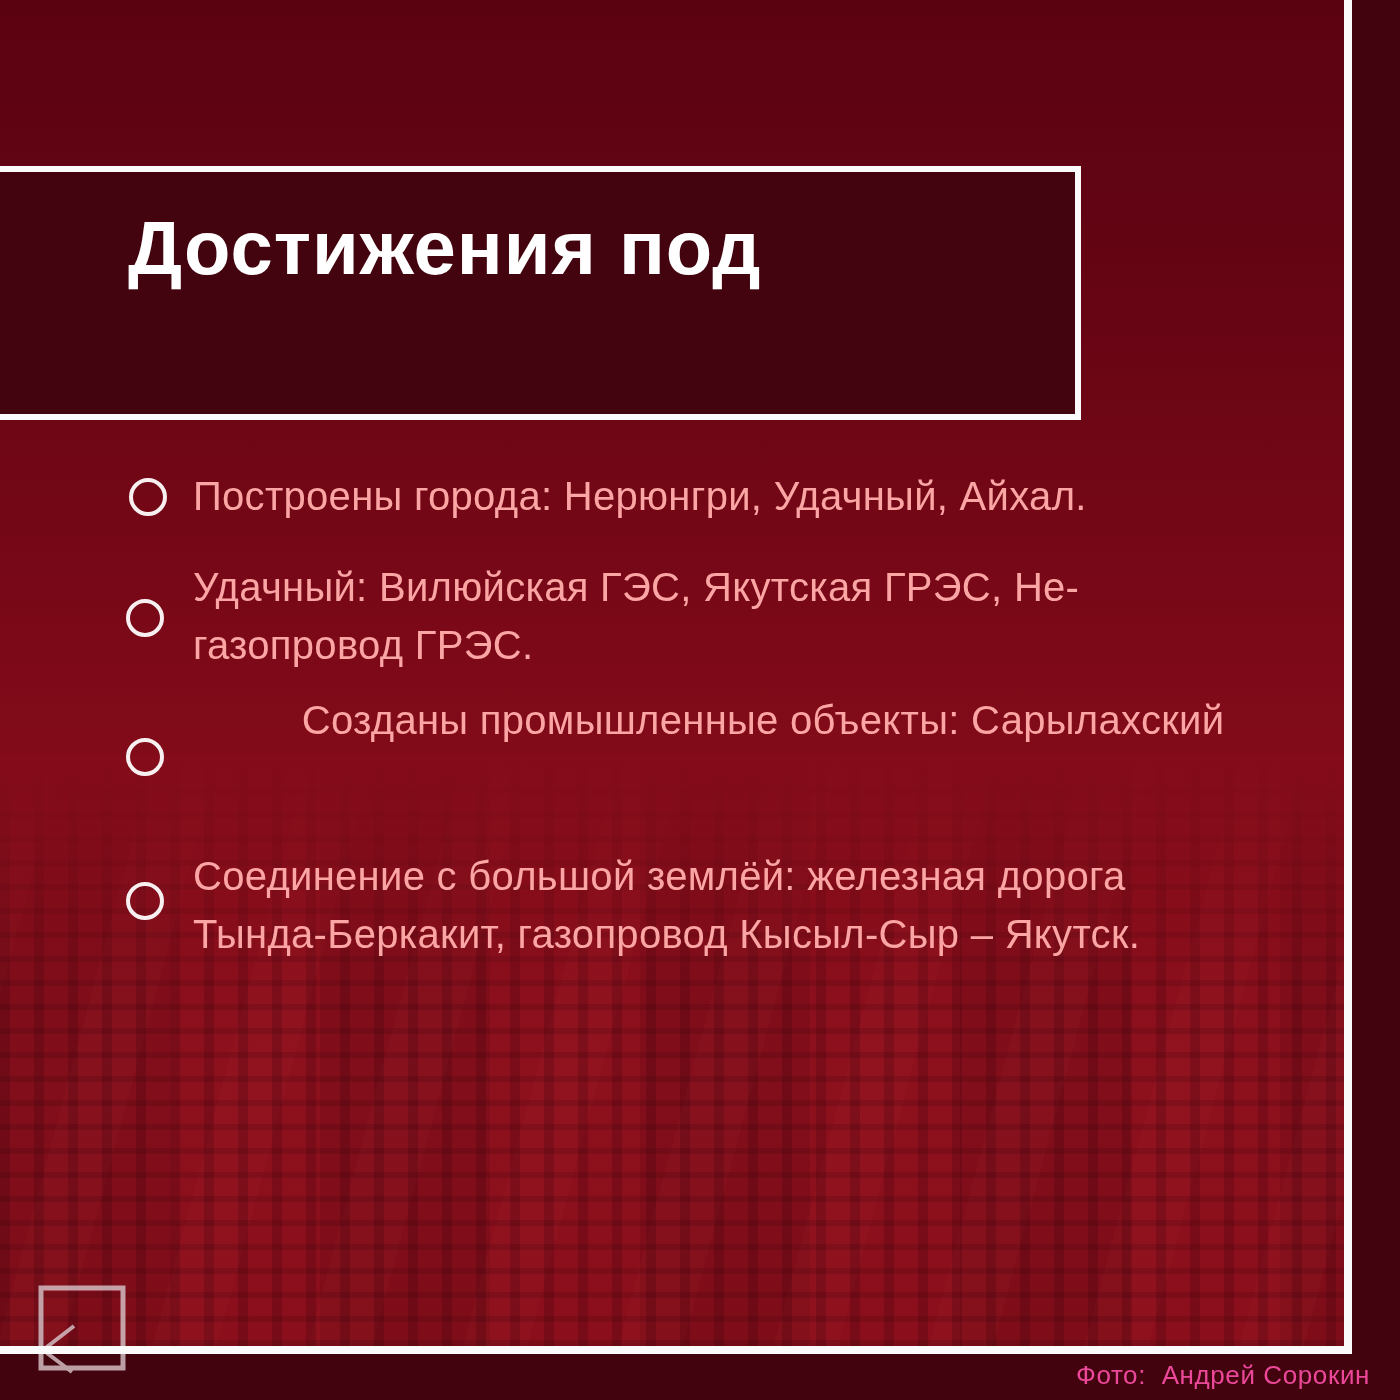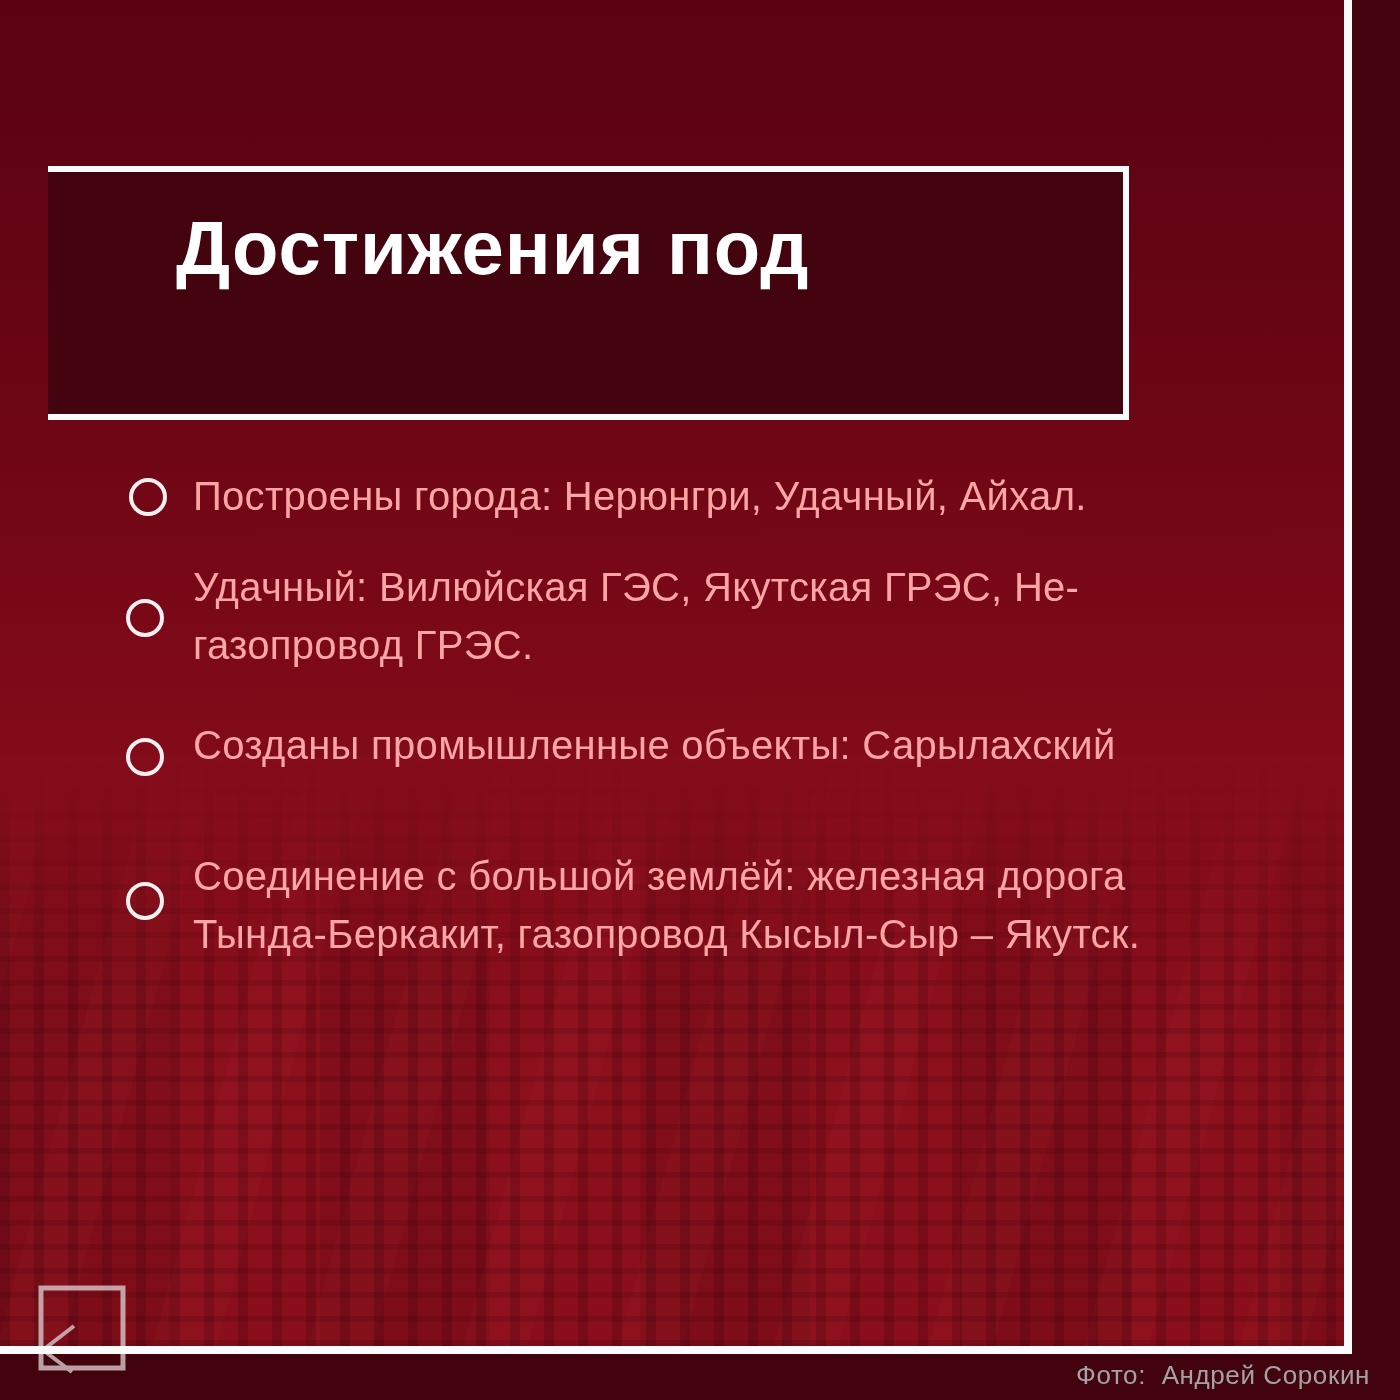--- a/index.html
+++ b/index.html
@@ -37,21 +37,20 @@
   
   .title-box{
     position:absolute;left:0;top:166px;
     width:1081px;height:254px;box-sizing:border-box;
     background:#44040f;
     border-top:6px solid #fbfafa;
     border-bottom:6px solid #fbfafa;
     border-right:6px solid #fbfafa;
     padding:30px 0 0 128px;
     z-index:4;
-    margin-left:48px;
   }
   .title-box h1{margin:0;font-size:76px;line-height:92px;font-weight:bold;color:#ffffff;letter-spacing:1px;}
   .t-line{display:block;white-space:nowrap;}
 
   
   .bullet-circle{
     position:absolute;width:30px;height:30px;
     border:4px solid #f7eff0;border-radius:50%;
     background:transparent;z-index:3;
   }
@@ -60,31 +59,31 @@
   .bc-2{left:126px;top:738px;}
   .bc-3{left:126px;top:882px;}
 
   .b-text{
     position:absolute;left:193px;width:1140px;
     font-size:40px;line-height:58px;font-weight:400;color:#fca5a5;
     letter-spacing:0.3px;z-index:3;
   }
   .bt-0{top:467px;}
   .bt-1{top:558px;}
-  .bt-2{top:716px;}
+  .bt-2{top:691px;text-align:center;}
   .bt-3{top:847px;}
   .b-text .line{display:block;white-space:nowrap;}
 
   
   .brand-logo{position:absolute;left:38px;top:1283px;z-index:5;opacity:0.82;}
 
   
   .photo-credit{
     position:absolute;top:1360px;right:30px;
-    font-size:26px;color:#a3a3a3;letter-spacing:0.6px;
+    font-size:26px;color:#ec4899;letter-spacing:0.6px;
     white-space:pre;z-index:7;
   }
 </style>
 </head>
 <body>
 
 <div class="canvas">
 
   <div class="photo-area">
     <div class="city-texture"></div>

